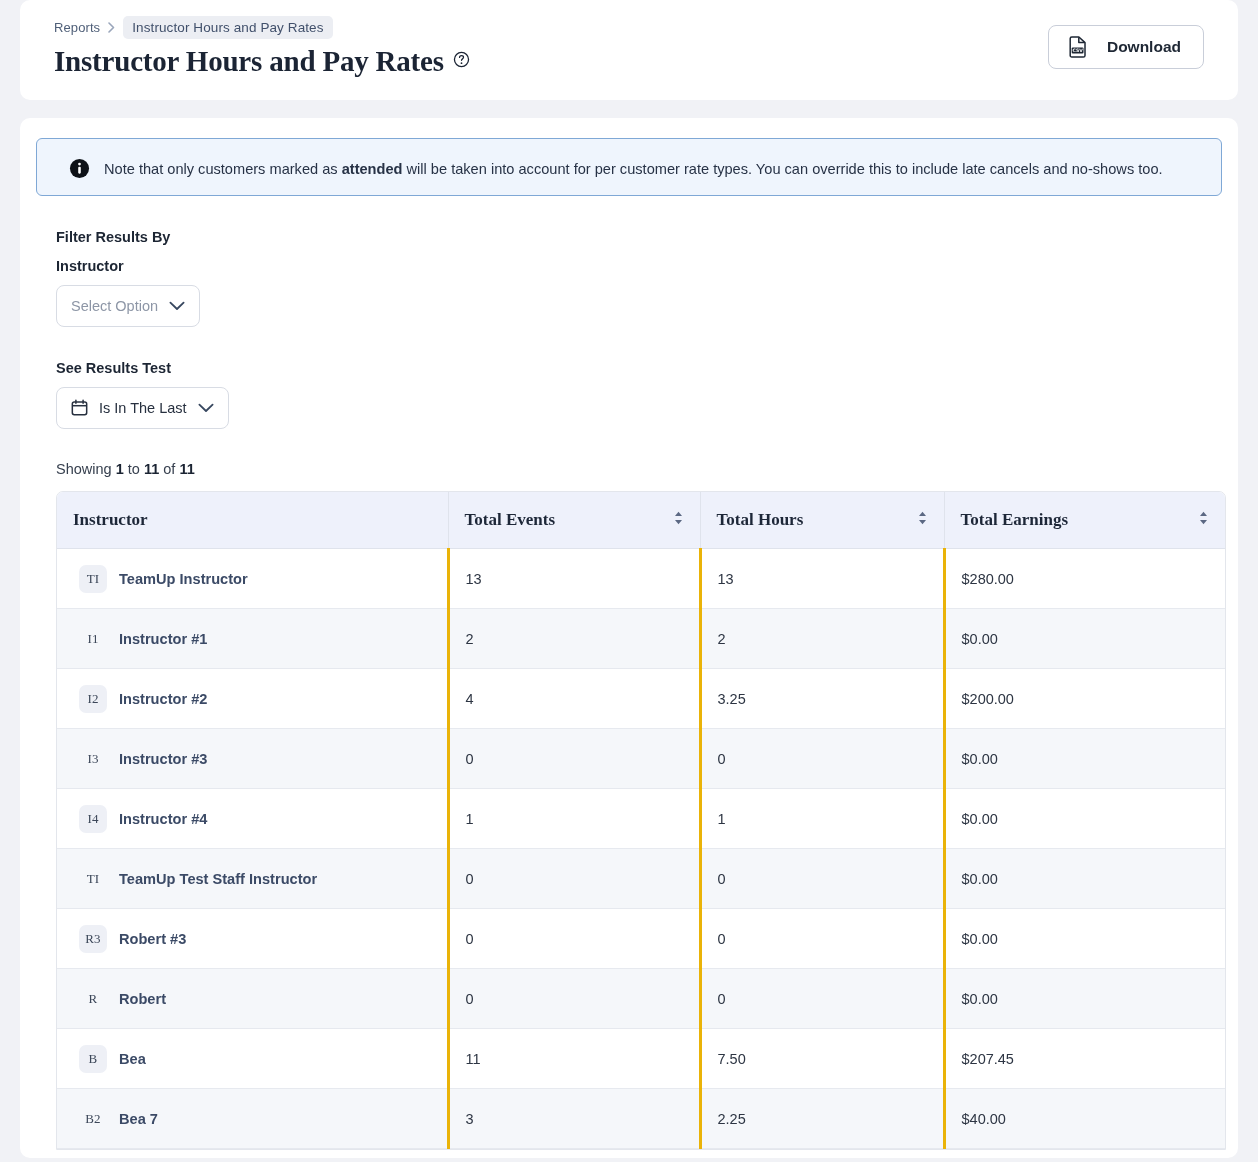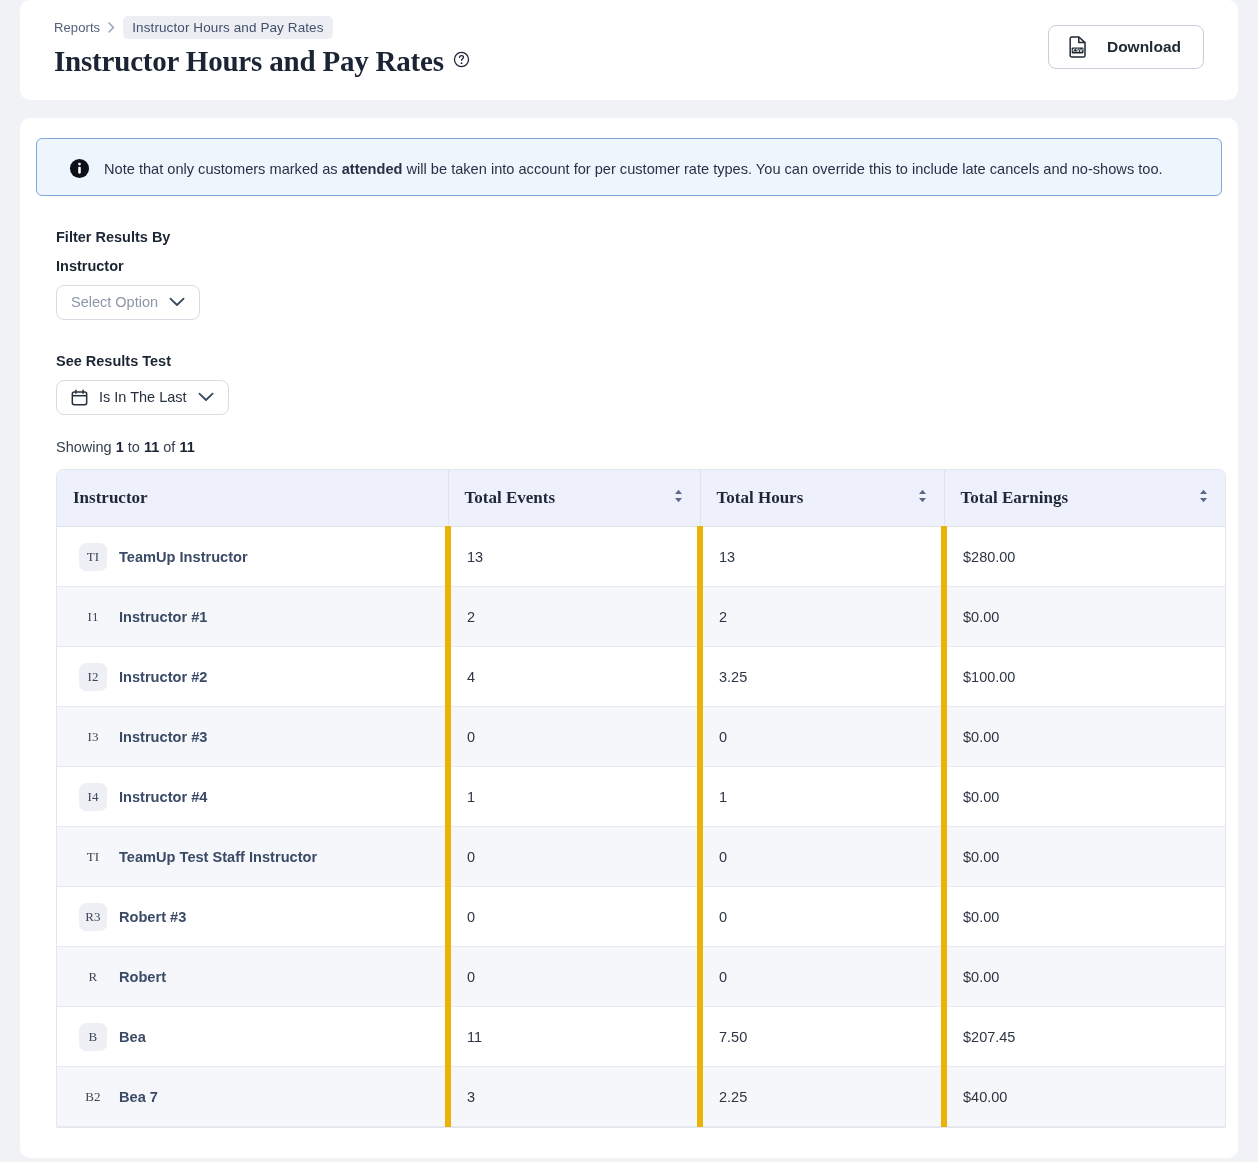--- a/index.html
+++ b/index.html
@@ -133,21 +133,21 @@
     font-weight: bold;
     color: #1c2533;
     margin: 13px 0 0 0;
   }
 
   .select-box {
     margin-top: 11px;
     display: inline-flex;
     align-items: center;
     gap: 11px;
-    height: 35px;
+    height: 42px;
     padding: 0 14px;
     border: 1px solid #d8dce4;
     border-radius: 8px;
     background: #fff;
     cursor: pointer;
   }
   .select-placeholder {
     font-size: 14.5px;
     color: #8d96a6;
   }
@@ -157,21 +157,21 @@
   }
   .sub-note {
     font-size: 12.8px;
     color: #5c6575;
     margin-top: 10px;
   }
 
   .showing {
     font-size: 14.5px;
     color: #37404f;
-    margin: 24px 0 0 0;
+    margin: 32px 0 0 0;
   }
   .showing b { font-weight: bold; color: #1b2433; }
 
   
   .table-wrap {
     margin: 14px 0 0 20px;
     width: 1170px;
     border: 1px solid #e3e6ec;
     border-radius: 7px 7px 0 0;
     overflow: hidden;
@@ -208,21 +208,21 @@
   col.c-instructor { width: 391px; }
   col.c-events { width: 252px; }
   col.c-hours { width: 244px; }
   col.c-earnings { width: 281px; }
 
   tbody td {
     height: 60px;
     padding: 0 16px;
     font-size: 14.5px;
     color: #2d3543;
-    border-right: 6px solid #eab308;
+    border-right: 3px solid #eab308;
     border-bottom: 1px solid #e6e9ef;
     vertical-align: middle;
   }
   tbody td:last-child { border-right: none; }
   tbody tr.odd td { background: #ffffff; }
   tbody tr.even td { background: #f5f7fa; }
 
   .inst-cell {
     display: flex;
     align-items: center;
@@ -414,21 +414,21 @@
             </tr>
             <tr class="odd">
               <td>
                 <div class="inst-cell">
                   <span class="avatar">I2</span>
                   <a class="inst-name" href="#">Instructor #2</a>
                 </div>
               </td>
               <td>4</td>
               <td>3.25</td>
-              <td>$100.00</td>
+              <td>$200.00</td>
             </tr>
             <tr class="even">
               <td>
                 <div class="inst-cell">
                   <span class="avatar">I3</span>
                   <a class="inst-name" href="#">Instructor #3</a>
                 </div>
               </td>
               <td>0</td>
               <td>0</td>

